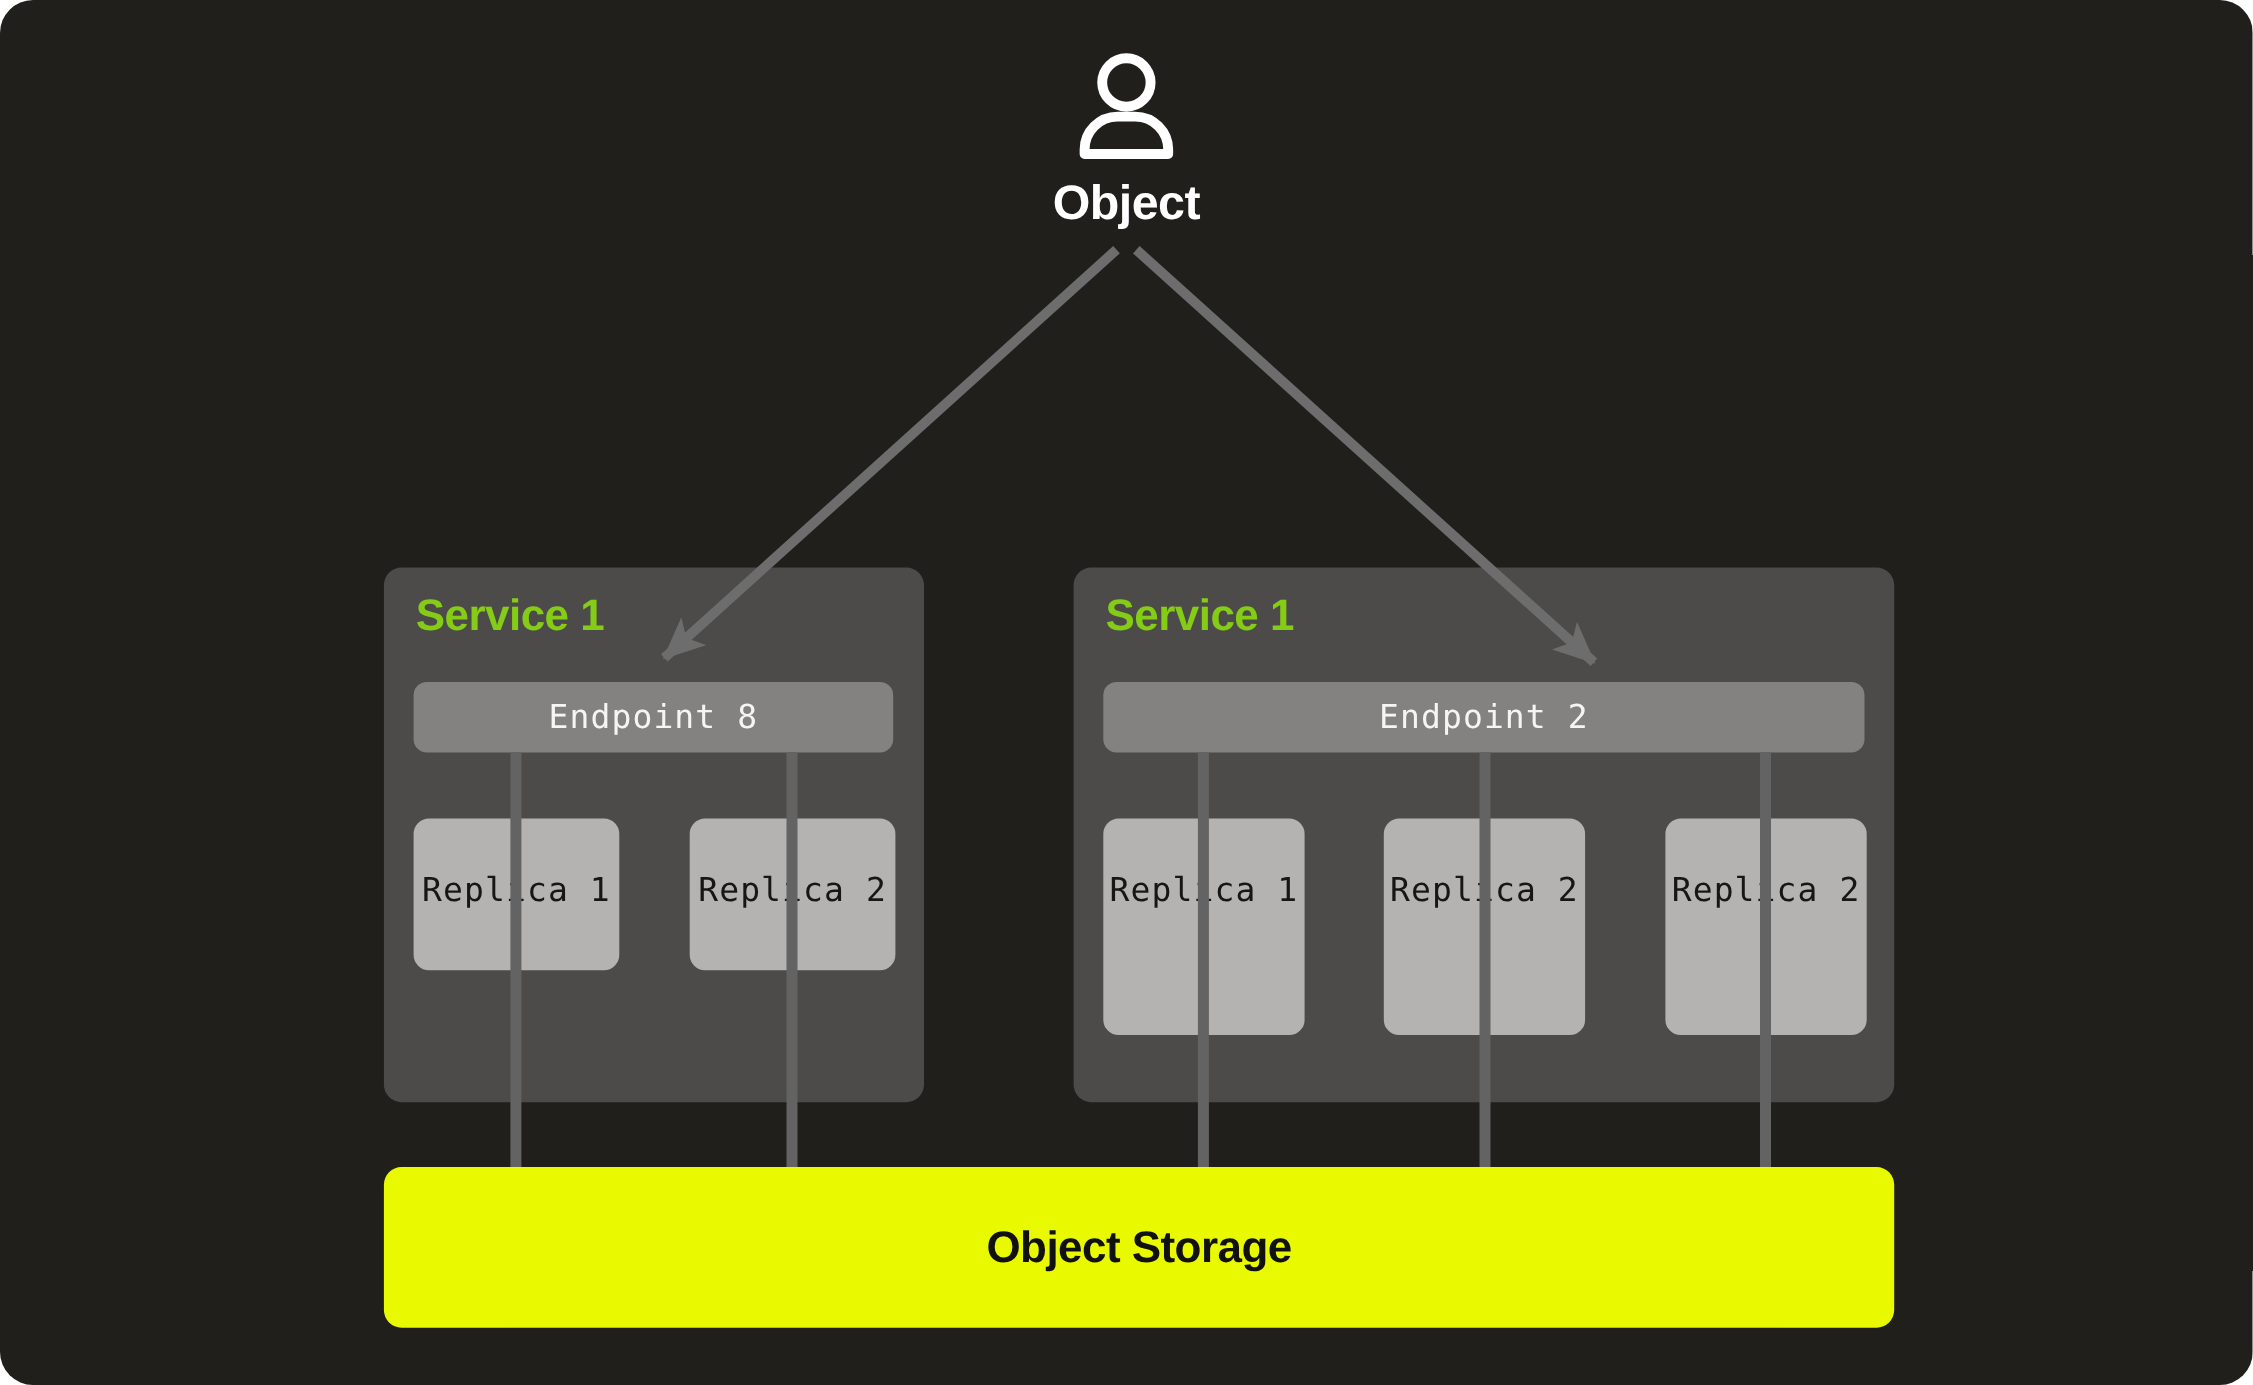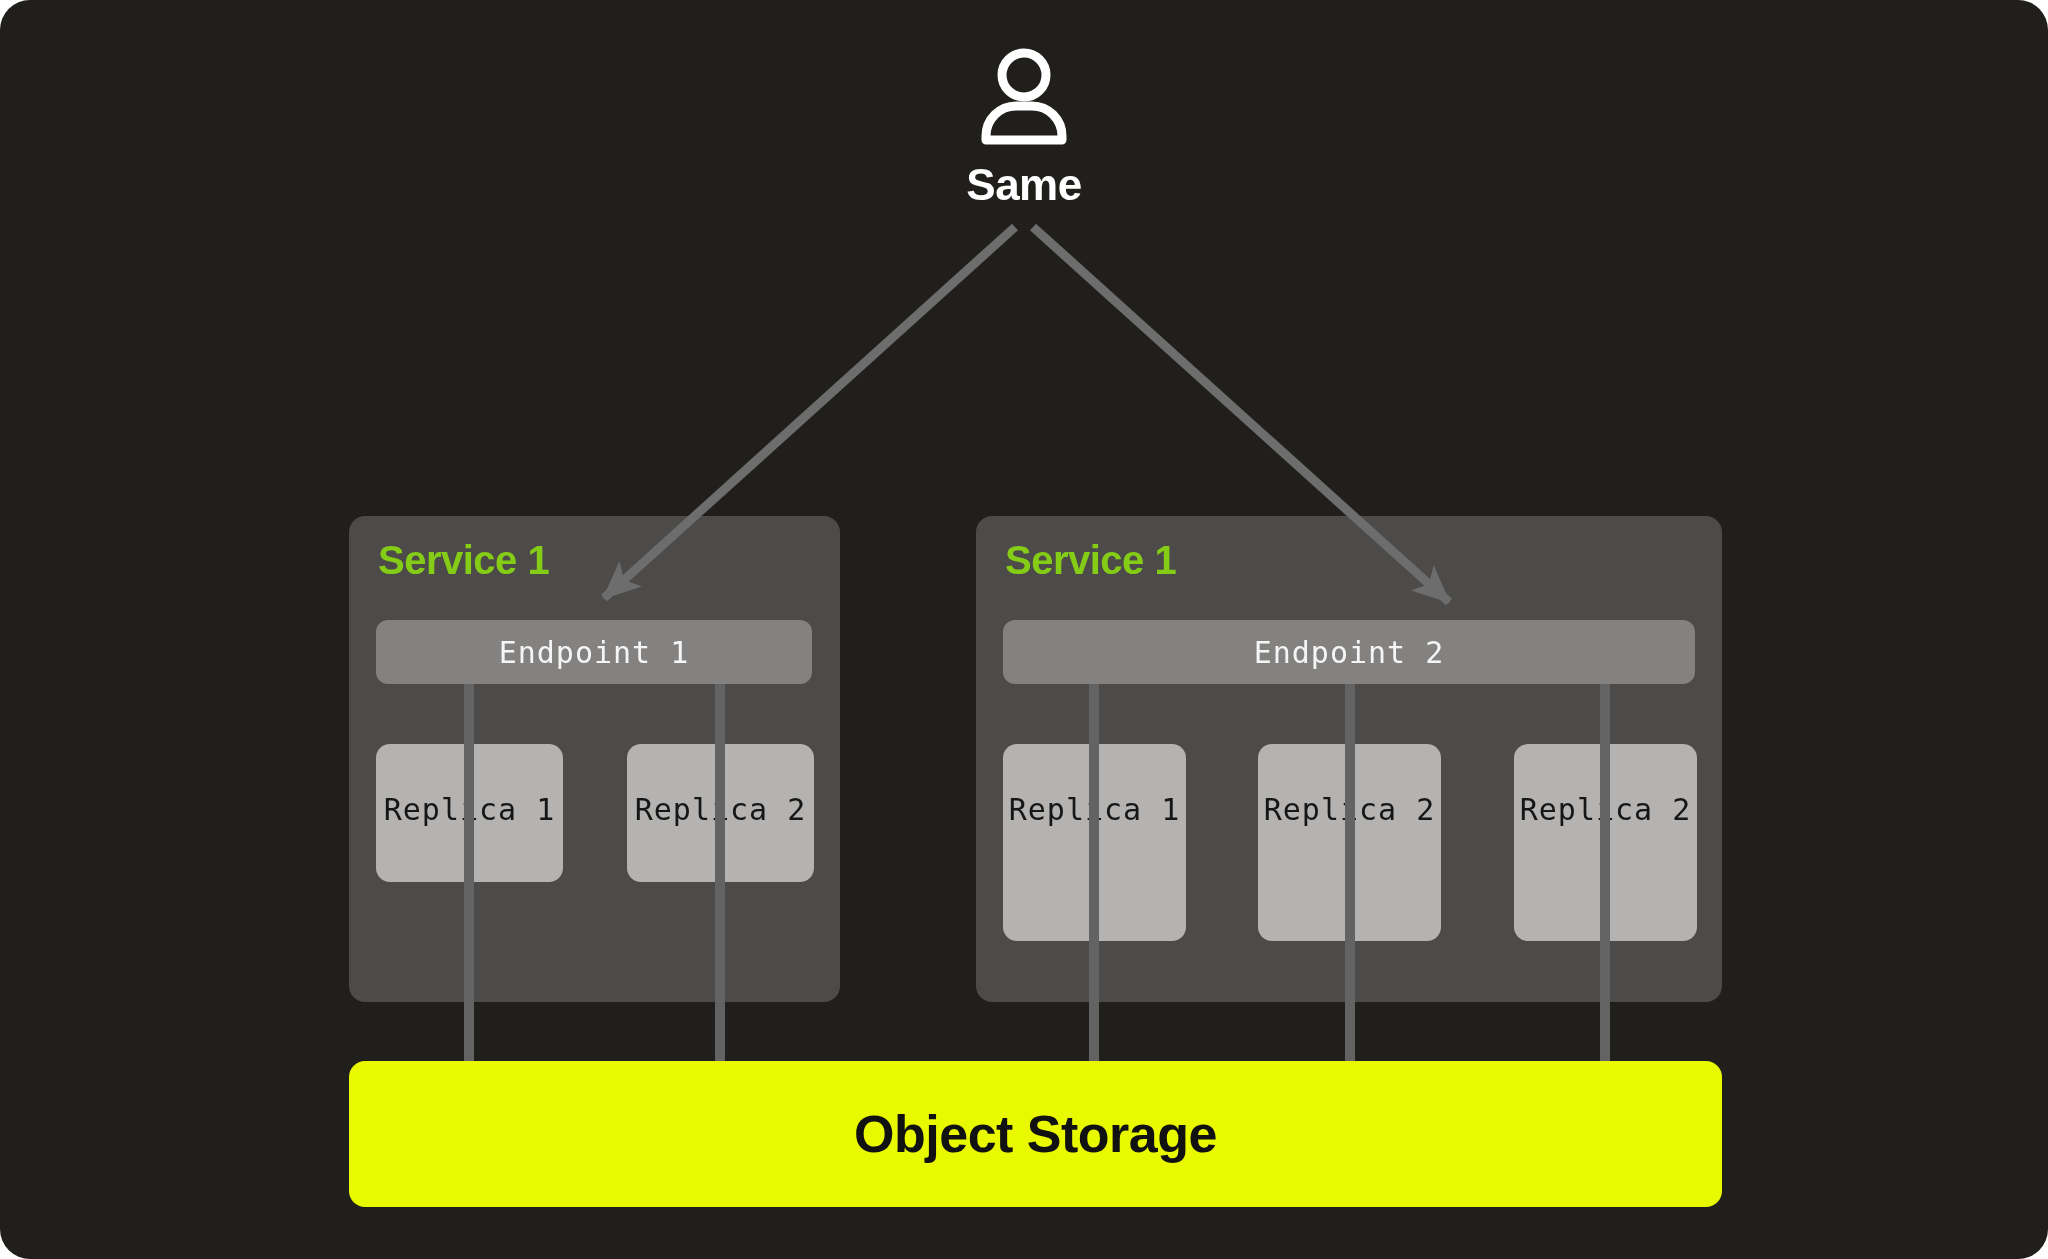--- a/index.html
+++ b/index.html
@@ -42,21 +42,21 @@
 
   .svc2{left:976px;width:746px;}
   .svc2 .endpoint{left:27px;width:692px;}
   .svc2 .replica{width:183px;height:197px;}
   .svc2 .r0{left:27px;} .svc2 .r1{left:282px;} .svc2 .r2{left:538px;}
 
   
   .storage{position:absolute;left:349px;top:1061px;width:1373px;height:146px;
            background:#e9f900;border-radius:16px;z-index:3;
            display:flex;align-items:center;justify-content:center;}
-  .storage span{color:#111111;font-size:52px;font-weight:700;letter-spacing:-0.5px;}
+  .storage span{color:#111111;font-size:40px;font-weight:700;letter-spacing:-0.5px;}
 </style>
 </head>
 <body>
 
 <div class="page">
   <div class="canvas">
 
     <svg class="arrows" width="2048" height="1259" viewBox="0 0 2048 1259">
       <defs>
         <marker id="ah" markerUnits="userSpaceOnUse" markerWidth="44" markerHeight="34" refX="36" refY="17" orient="auto">
@@ -71,27 +71,27 @@
     <div class="connector" style="left:715px"></div>
     <div class="connector" style="left:1089px"></div>
     <div class="connector" style="left:1345px"></div>
     <div class="connector" style="left:1600px"></div>
 
     <div class="user" style="top:48px;">
       <svg width="96" height="100" viewBox="0 0 96 100">
         <circle cx="48" cy="27" r="22" fill="none" stroke="#ffffff" stroke-width="9"></circle>
         <path d="M10,92 v-4 a30,30 0 0 1 30,-30 h16 a30,30 0 0 1 30,30 v4 z" fill="none" stroke="#ffffff" stroke-width="9" stroke-linejoin="round"></path>
       </svg>
-      <div class="user-name">Same</div>
+      <div class="user-name">Object</div>
     </div>
 
 
     <div class="service svc1">
       <div class="service-title">Service 1</div>
-      <div class="endpoint">Endpoint 1</div>
+      <div class="endpoint">Endpoint 8</div>
       <div class="replica r0">
         <span>Replica 1</span>
       </div>
       <div class="replica r1">
         <span>Replica 2</span>
       </div>
     </div>
 
     <div class="service svc2">
       <div class="service-title">Service 1</div>

